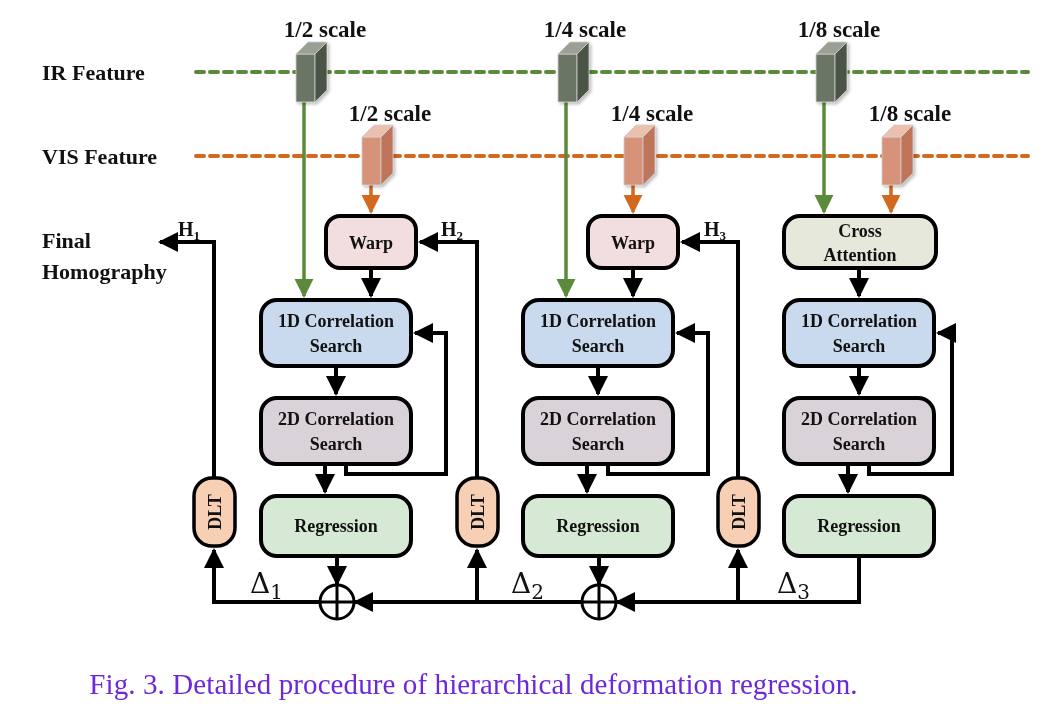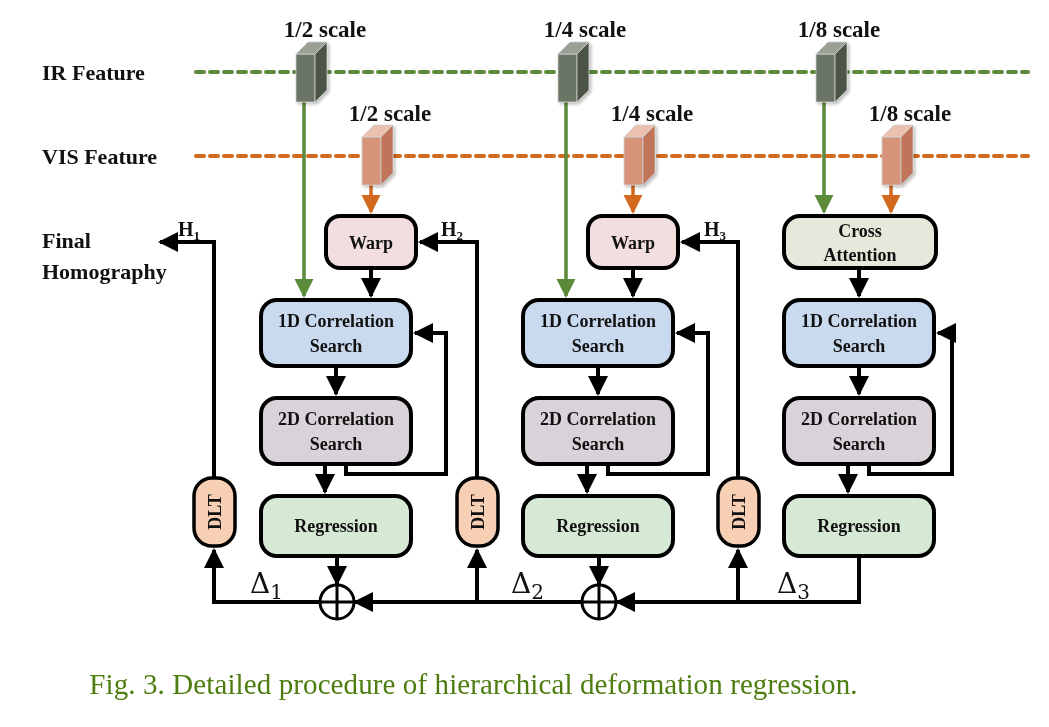--- a/index.html
+++ b/index.html
@@ -6,21 +6,21 @@
   body { width: 1049px; height: 727px; position: relative; overflow: hidden; }
   svg { position: absolute; left: 0; top: 0; }
   .box-text { font-family: "Liberation Serif", serif; font-weight: bold; font-size: 18px; fill: #111; text-anchor: middle; }
   .big-lbl { font-family: "Liberation Serif", serif; font-weight: bold; font-size: 22px; fill: #111; }
   .scale-lbl { font-family: "Liberation Serif", serif; font-weight: bold; font-size: 23px; fill: #111; text-anchor: middle; }
   .h-lbl { font-family: "Liberation Serif", serif; font-weight: bold; font-size: 20px; fill: #111; }
   .h-sub { font-family: "Liberation Serif", serif; font-weight: bold; font-size: 13px; fill: #111; }
   .delta { font-family: "DejaVu Serif", serif; font-size: 28px; fill: #111; }
   .delta-sub { font-family: "DejaVu Serif", serif; font-size: 20px; fill: #111; }
   .caption { position: absolute; left: 0; top: 668px; width: 947px; text-align: center;
-             font-family: "Liberation Serif", serif; font-size: 29px; color: #4d7c0f; letter-spacing: 0.1px; }
+             font-family: "Liberation Serif", serif; font-size: 29px; color: #6d28d9; letter-spacing: 0.1px; }
 </style>
 </head>
 <body>
 
 <svg id="diagram" width="1049" height="727" viewBox="0 0 1049 727" xmlns="http://www.w3.org/2000/svg">
   <defs>
     <marker id="arrBlack" viewBox="0 0 10 10" refX="9" refY="5" markerWidth="5" markerHeight="5" orient="auto-start-reverse">
       <path d="M0,0 L10,5 L0,10 z" fill="#000"></path>
     </marker>
     <marker id="arrGreen" viewBox="0 0 10 10" refX="9" refY="5" markerWidth="5.5" markerHeight="5.5" orient="auto-start-reverse">

